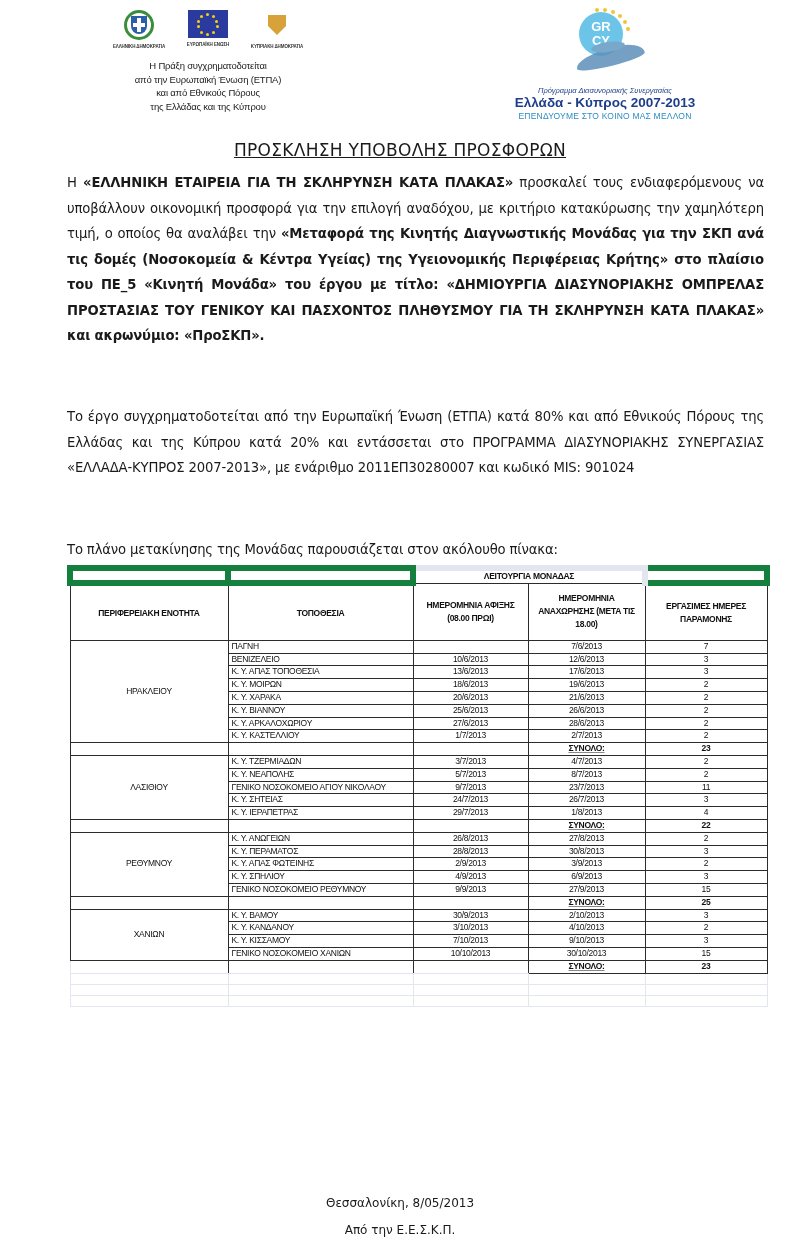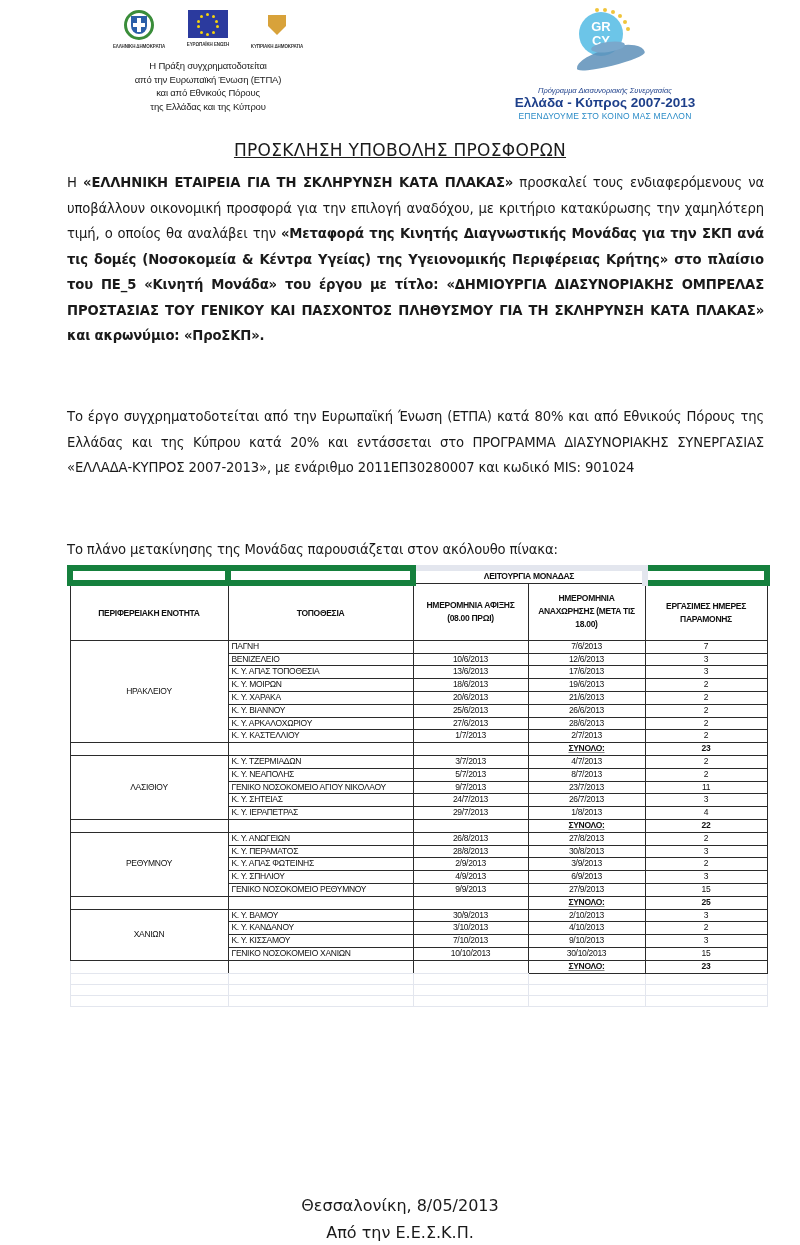--- a/index.html
+++ b/index.html
@@ -51,21 +51,21 @@
   .c { text-align: center; }
   .total-label { font-weight: bold; text-align: center; text-decoration: underline; text-decoration-color: #888; margin-top: 40px; }
   .total-val { font-weight: bold; text-align: center; }
   .blank-row td { border-left: 1px solid #e3e6ee; border-right: 1px solid #e3e6ee; border-top: 1px solid #e3e6ee; border-bottom: 1px solid #e3e6ee; height: 11px; }
   .gap-cell { border-left: 1px solid #2b2b2b !important; }
 
   .para-small { position: absolute; left: 67px; width: 697px; font-family: "DejaVu Sans", sans-serif; font-size: 13.2px; line-height: 22px; letter-spacing: -0.15px; }
   .p4 { top: 1017px; }
   .p5 { top: 1115px; line-height: 25.5px; }
   .link { color: #1f3fd0; text-decoration: underline; }
-  .sig { position: absolute; left: 0; width: 800px; text-align: center; font-family: "DejaVu Sans", sans-serif; font-size: 16px; }
+  .sig { position: absolute; left: 0; width: 800px; text-align: center; font-family: "DejaVu Sans", sans-serif; font-size: 12px; }
   .sig1 { top: 1196px; }
   .sig2 { top: 1223px; }
   sup { font-size: 8px; }
 </style>
 </head>
 <body>
 
 <div class="page">
 
   <div class="left-logos">

